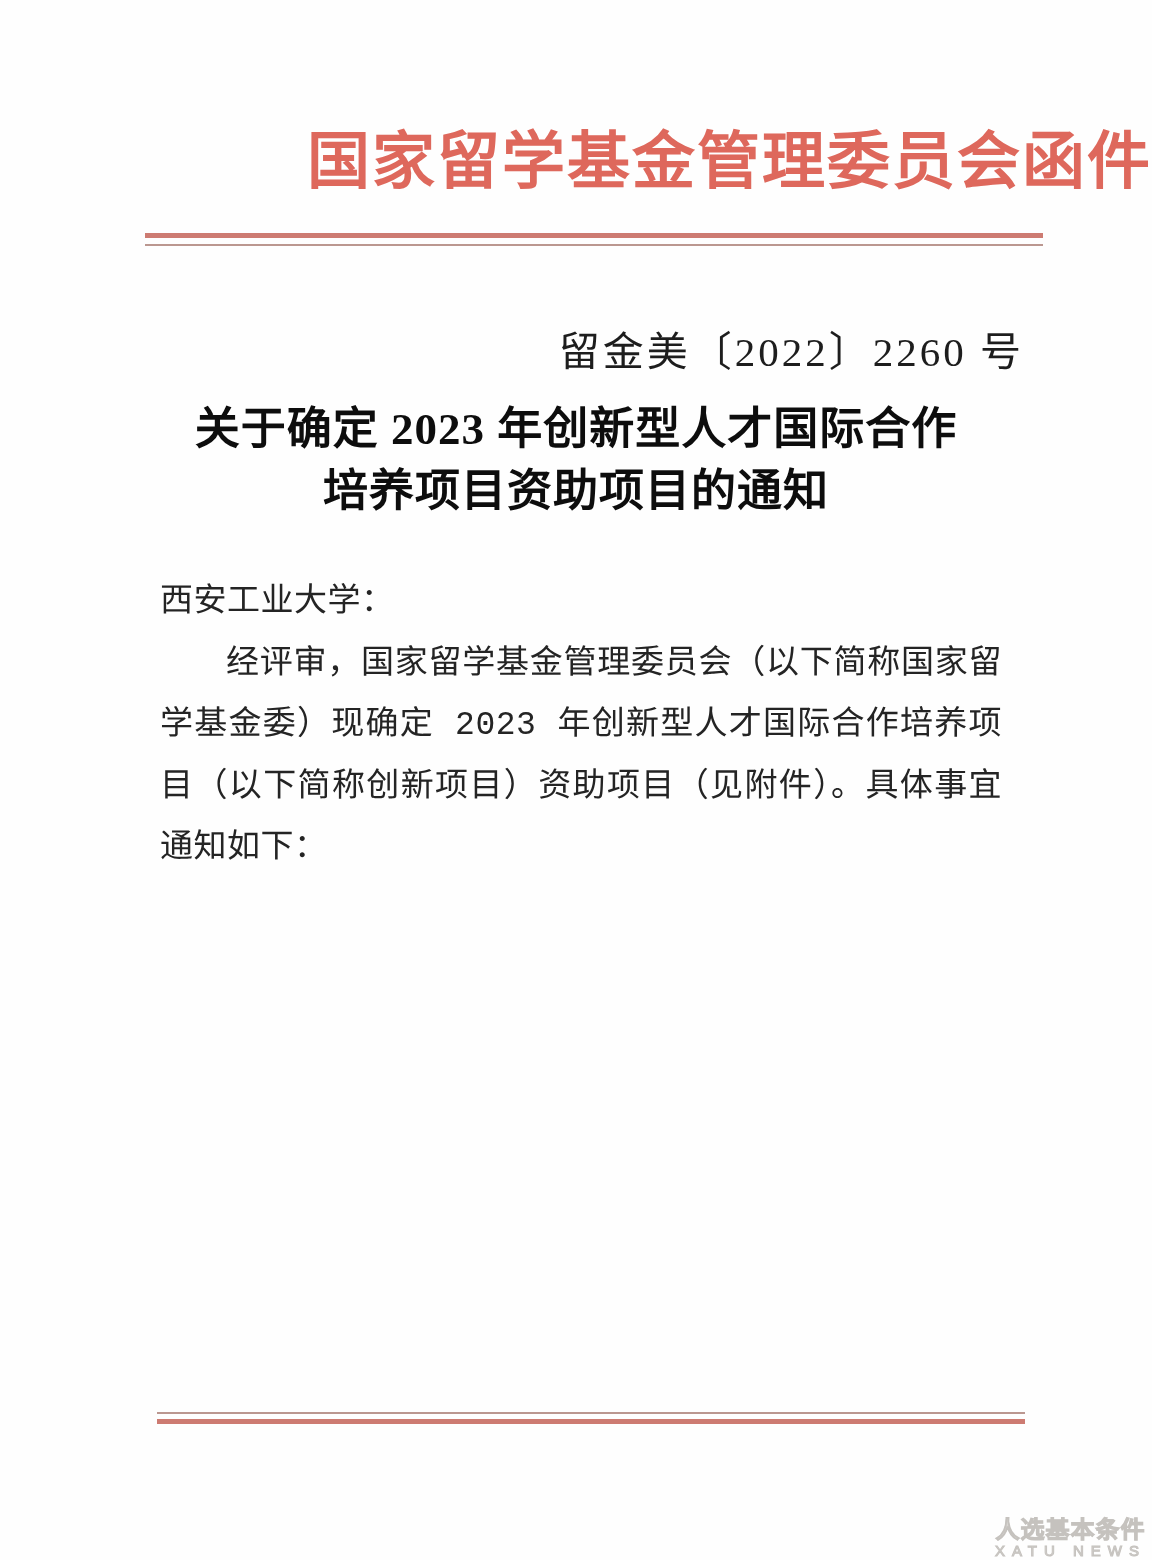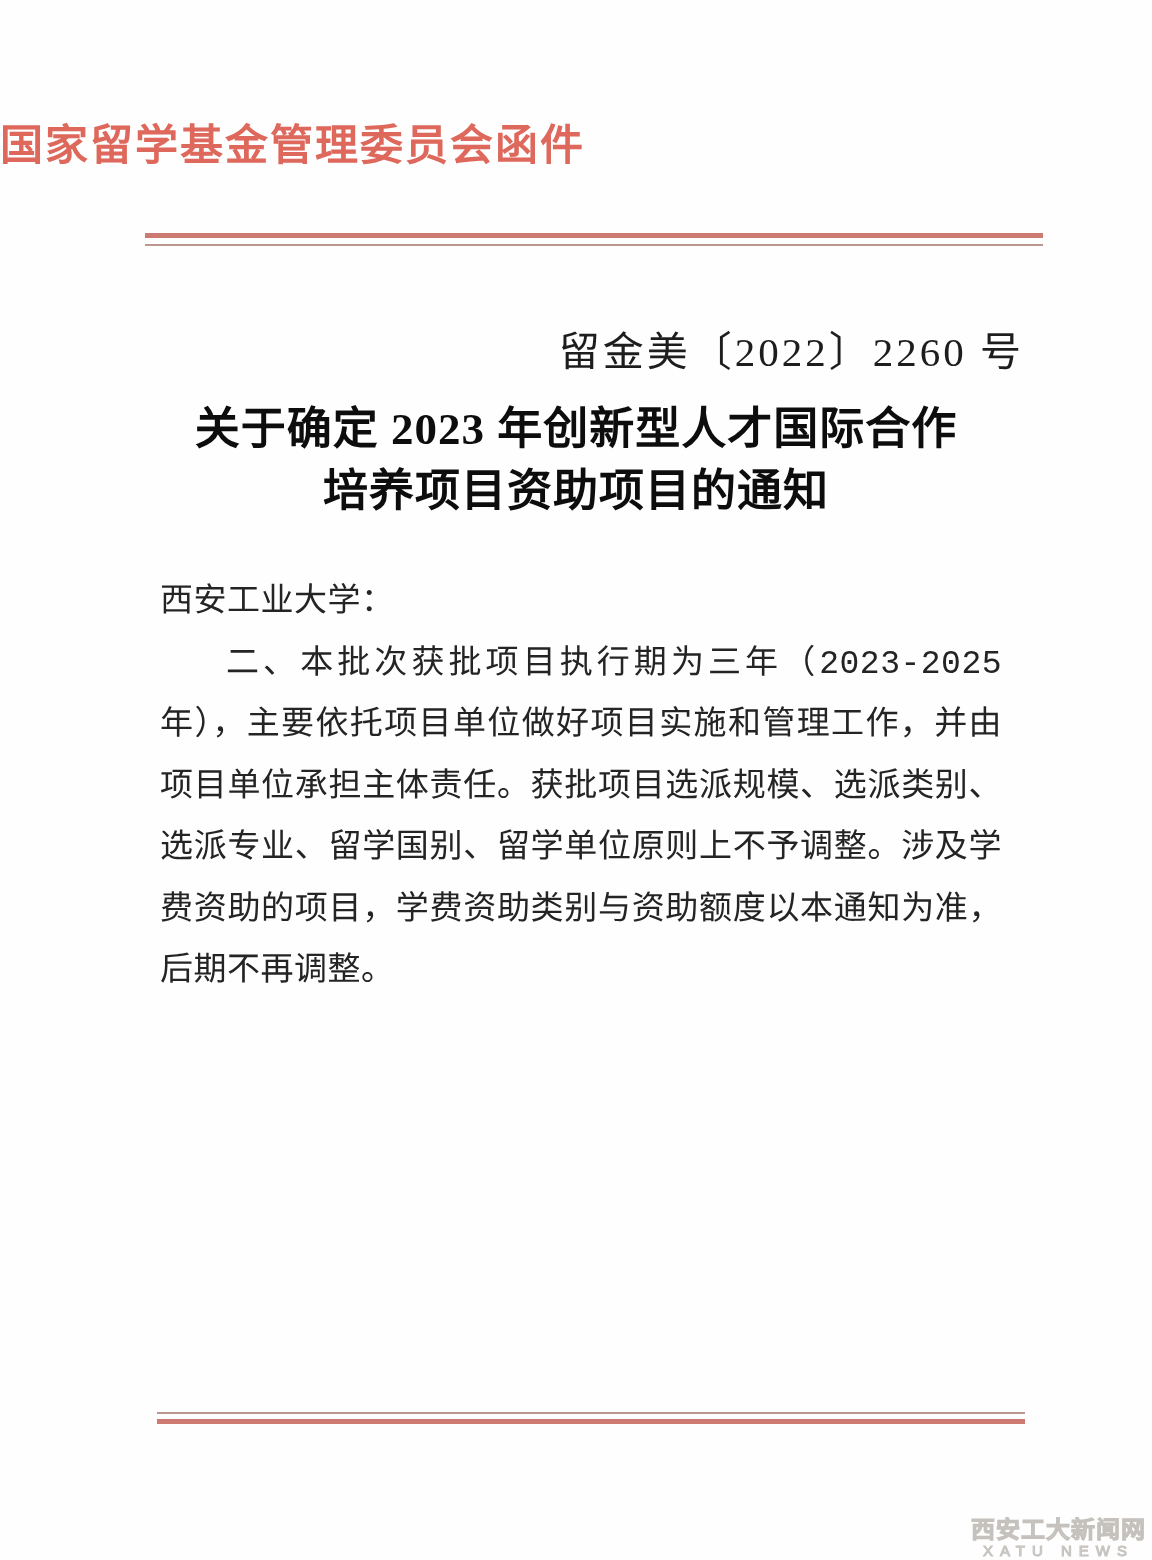--- a/index.html
+++ b/index.html
@@ -15,22 +15,22 @@
     overflow: hidden;
     font-family: "Liberation Serif", serif;
     color: #222222;
   }
   
   .letterhead {
     position: absolute;
     top: 110px;
     left: 0;
     width: 100%;
-    text-align: left;
-    font-size: 43px;
+    text-align: right;
+    font-size: 63px;
     font-weight: 700;
     letter-spacing: 2px;
     color: #de685c;
     white-space: nowrap;
   }
   
   .sep-top {
     position: absolute;
     top: 233px;
     left: 145px;
@@ -138,26 +138,26 @@
 
   <div class="doc-number">留金美〔2022〕2260 号</div>
 
   <h1 class="doc-title">
     <span>关于确定 2023 年创新型人才国际合作</span><br>
     <span>培养项目资助项目的通知</span>
   </h1>
 
   <div class="body-block">
     <p class="salutation">西安工业大学：</p>
-    <p class="para">二、本批次获批项目执行期为三年（2023-2025 年），主要依托项目单位做好项目实施和管理工作，并由项目单位承担主体责任。获批项目选派规模、选派类别、选派专业、留学国别、留学单位原则上不予调整。涉及学费资助的项目，学费资助类别与资助额度以本通知为准，后期不再调整。</p>
+    <p class="para">经评审，国家留学基金管理委员会（以下简称国家留学基金委）现确定 2023 年创新型人才国际合作培养项目（以下简称创新项目）资助项目（见附件）。具体事宜通知如下：</p>
   </div>
 
   <div class="sep-bottom">
     <div class="bar-thin"></div>
     <div class="bar-thick"></div>
   </div>
 
   <div class="watermark">
-    <div class="wm-cn">西安工大新闻网</div>
+    <div class="wm-cn">人选基本条件</div>
     <div class="wm-en">XATU NEWS</div>
   </div>
 
 </div>
 
 </body></html>

